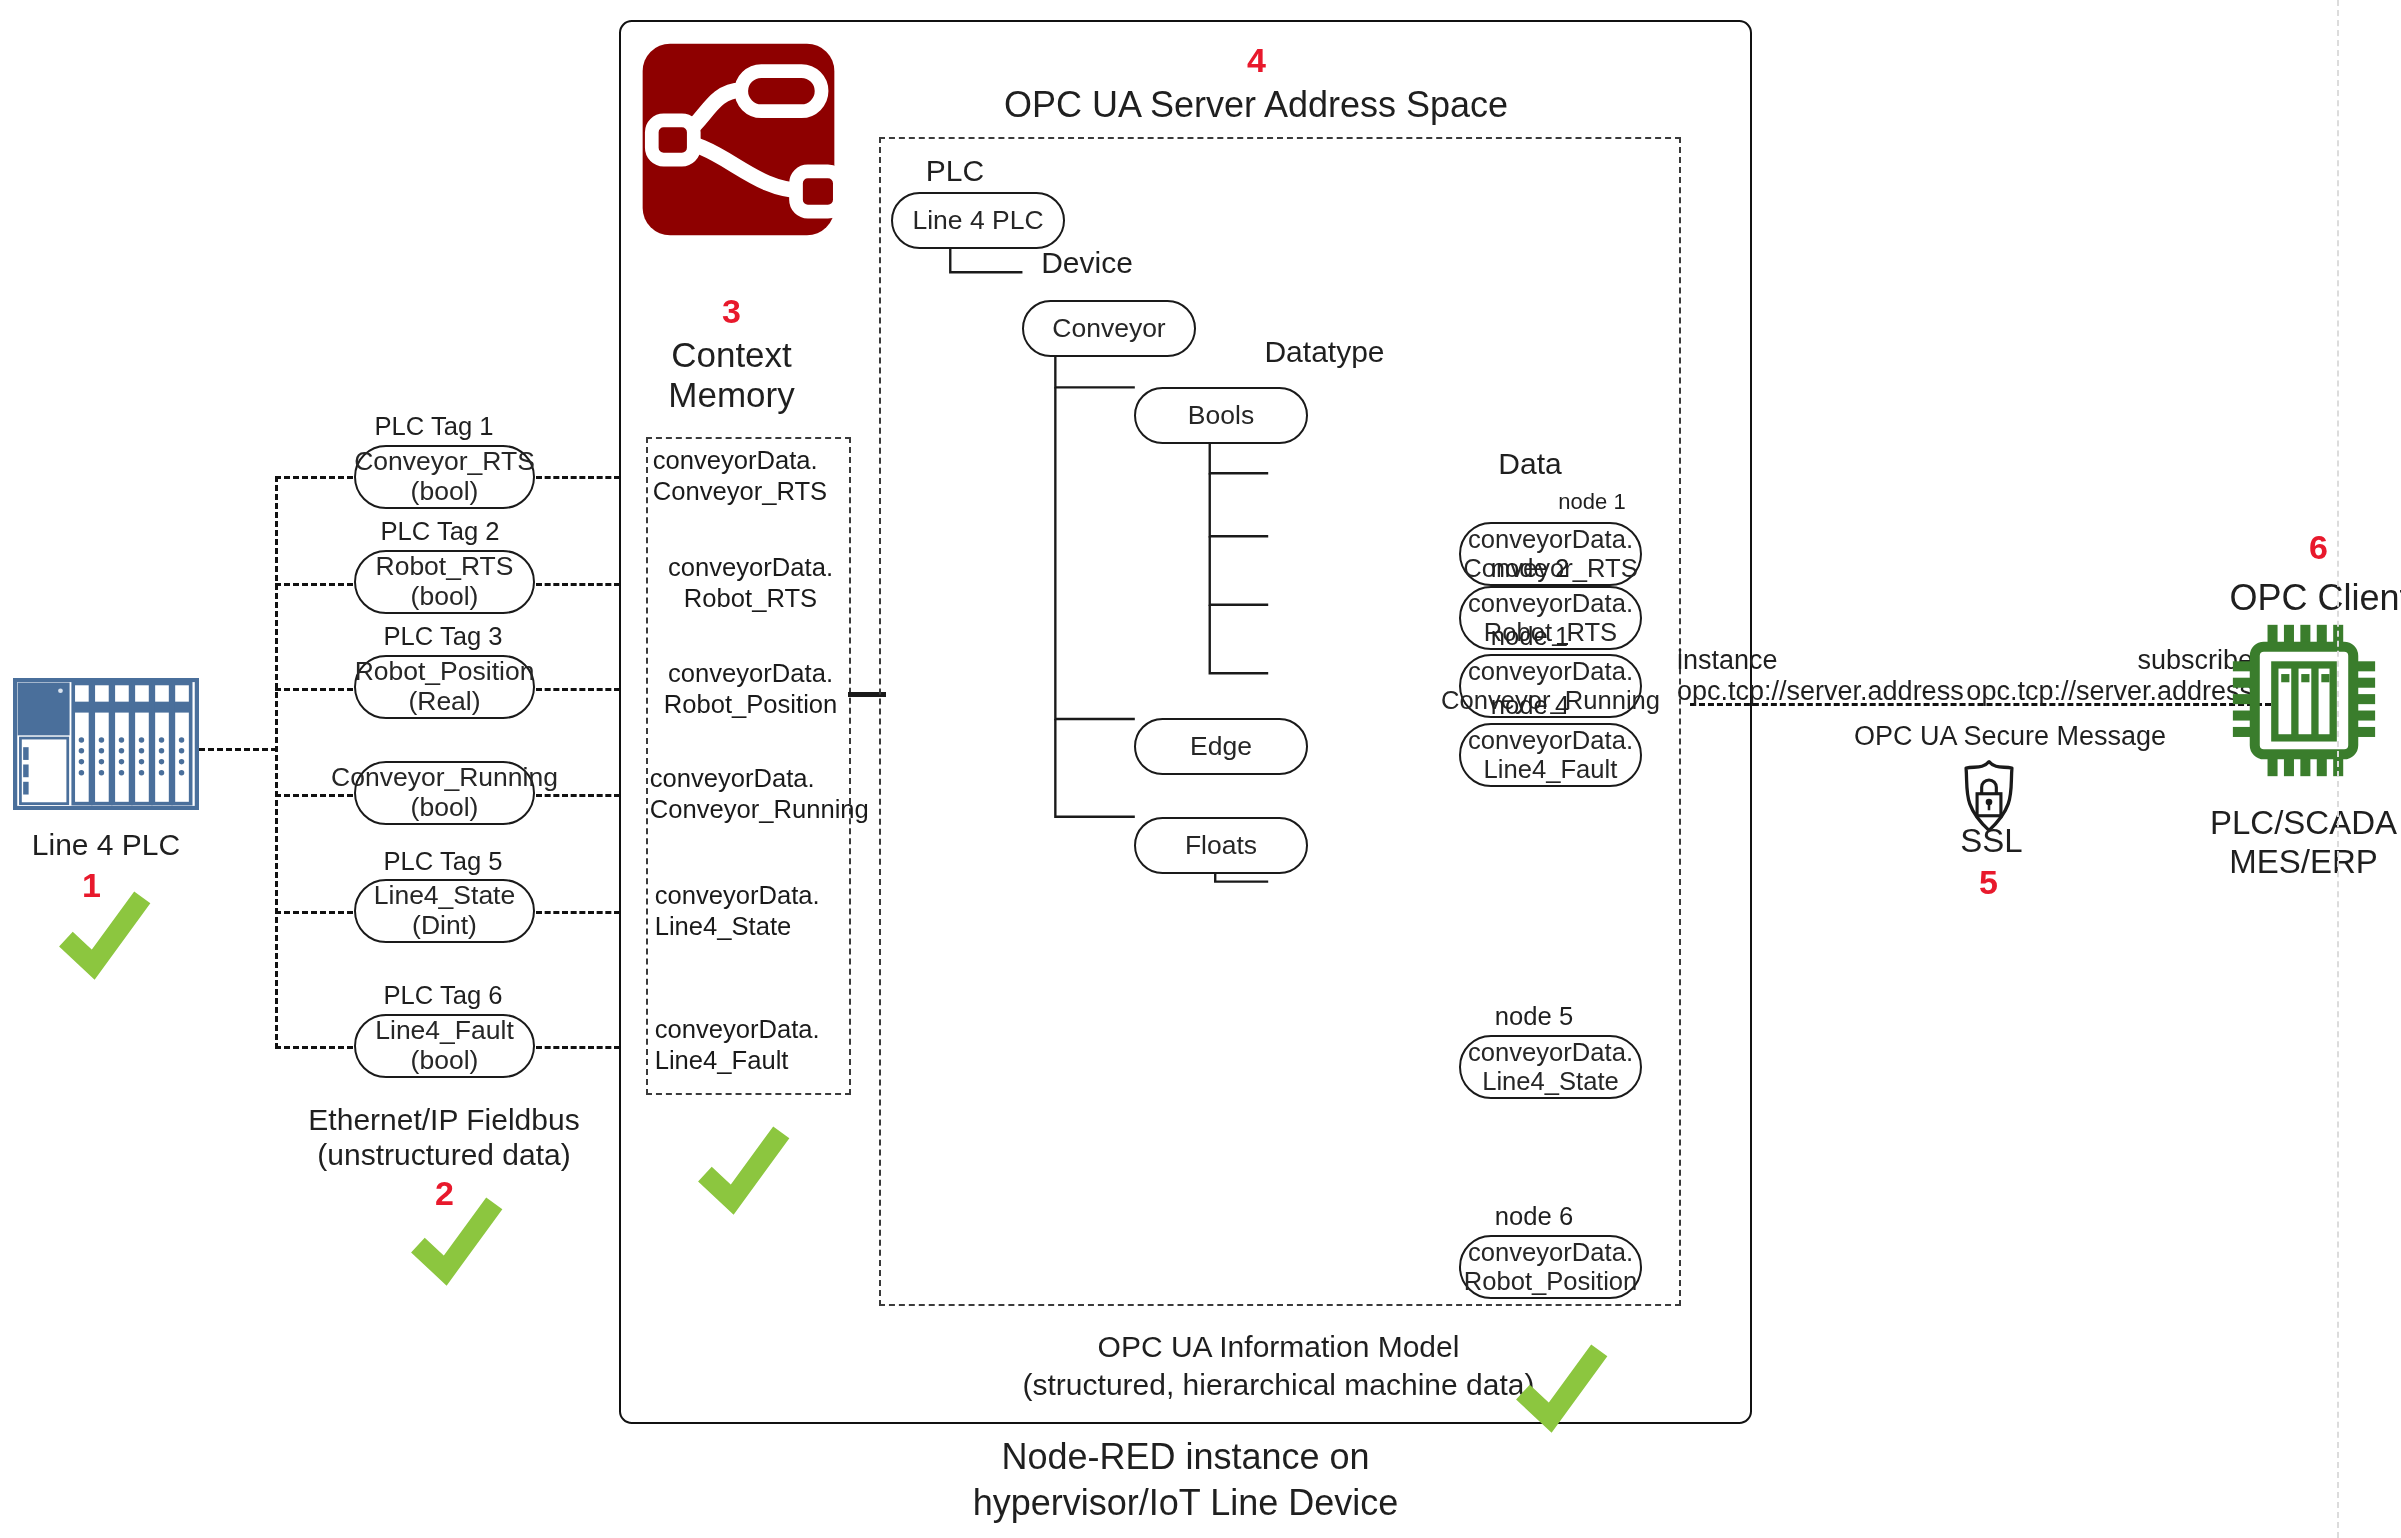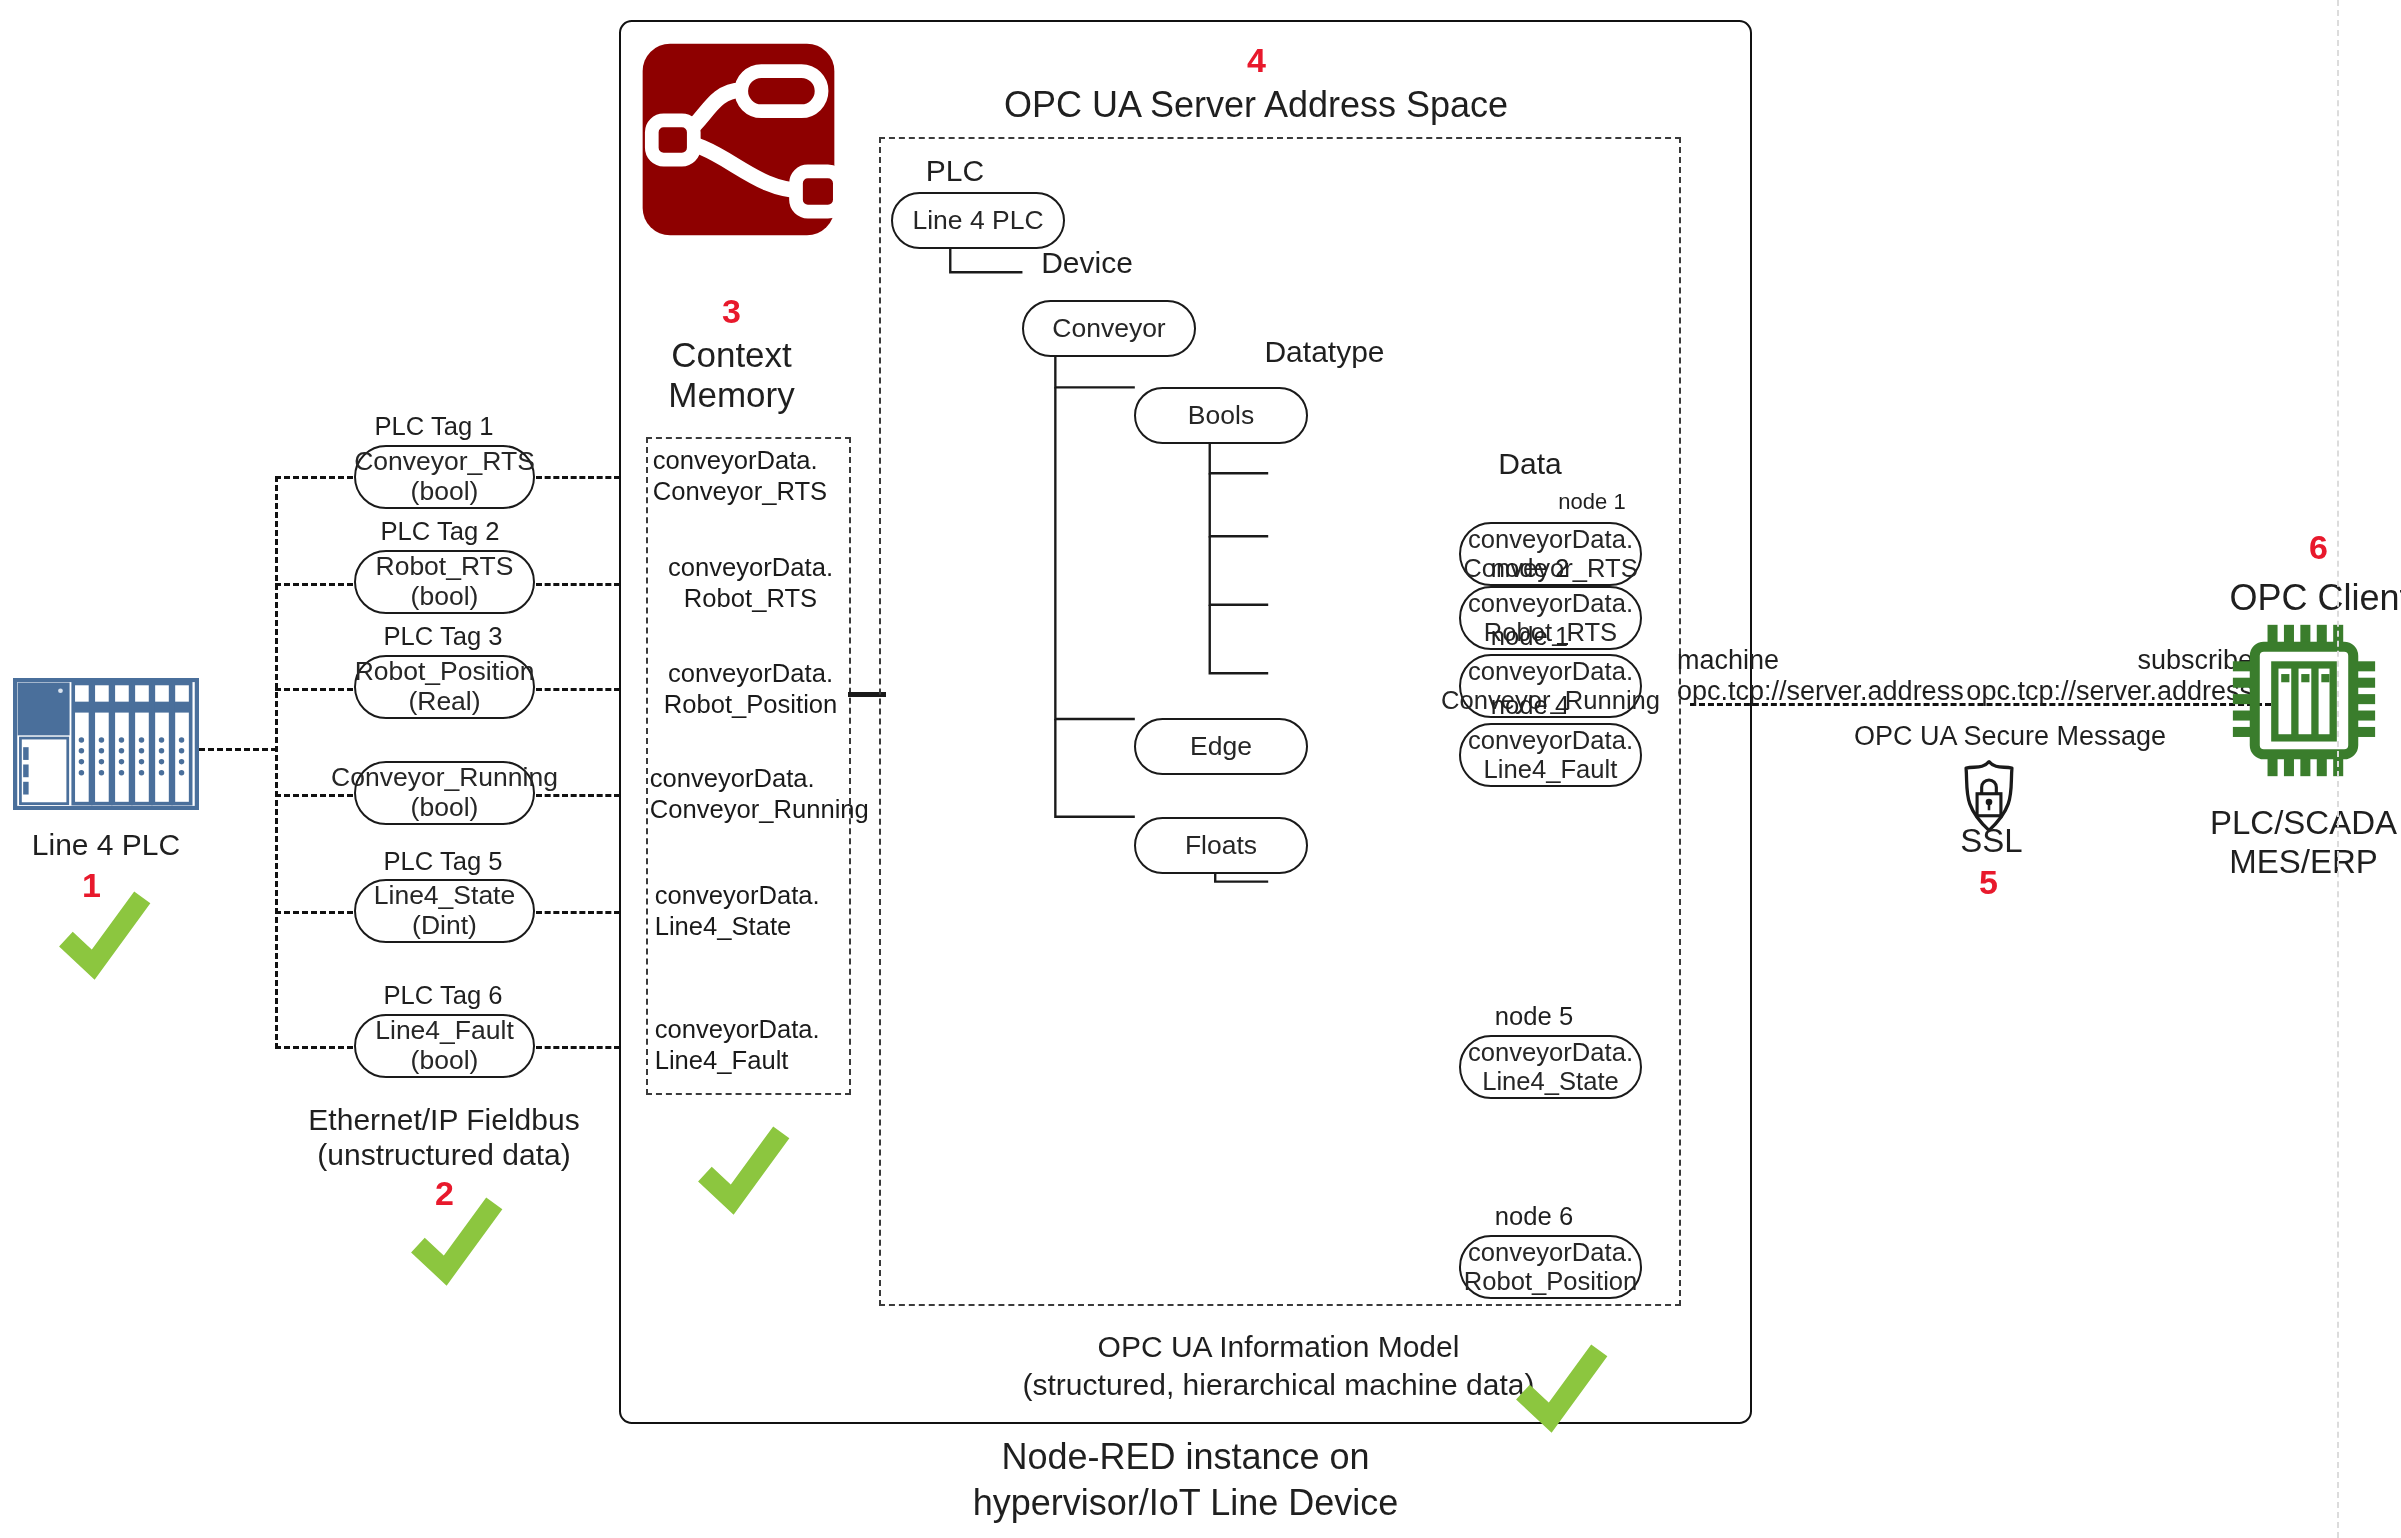--- a/index.html
+++ b/index.html
@@ -289,21 +289,21 @@
   <svg width="100" height="100" viewBox="0 0 110 110">
       <path d="M12 64 L42 92 L96 18" stroke="#8cc63f" stroke-width="22" fill="none"></path>
     </svg>
 </div>
 
 <div class="lbl" style="left:820px;top:1436px;width:731px;font-size:36px;">Node-RED instance on</div>
 <div class="lbl" style="left:820px;top:1482px;width:731px;font-size:36px;">hypervisor/IoT Line Device</div>
 
 <div class="dashh" style="left:1690px;top:703px;width:581px;"></div>
 
-<div class="lbl" style="left:1677px;top:645px;width:183px;font-size:27px;text-align:left;">machine</div>
+<div class="lbl" style="left:1677px;top:645px;width:183px;font-size:27px;text-align:left;">instance</div>
 <div class="lbl" style="left:1677px;top:676px;width:283px;font-size:27px;text-align:left;">opc.tcp://server.address</div>
 
 <div class="lbl" style="left:2061px;top:645px;width:192px;font-size:27px;text-align:right;">subscribe</div>
 <div class="lbl" style="left:1964px;top:676px;width:289px;font-size:27px;text-align:right;">opc.tcp://server.address</div>
 
 <div class="lbl" style="left:1818px;top:721px;width:384px;font-size:27px;">OPC UA Secure Message</div>
 
 <div class="abs" style="left:1955px;top:758px;width:68px;height:77px;">
   <svg width="68" height="77" viewBox="0 0 74 84">
     <path d="M37 4 C30 12 22 9 12 11 C14 36 8 52 37 79 C66 52 60 36 62 11 C52 9 44 12 37 4 Z" fill="none" stroke="#1a1a1a" stroke-width="3.6" stroke-linejoin="round"></path>

